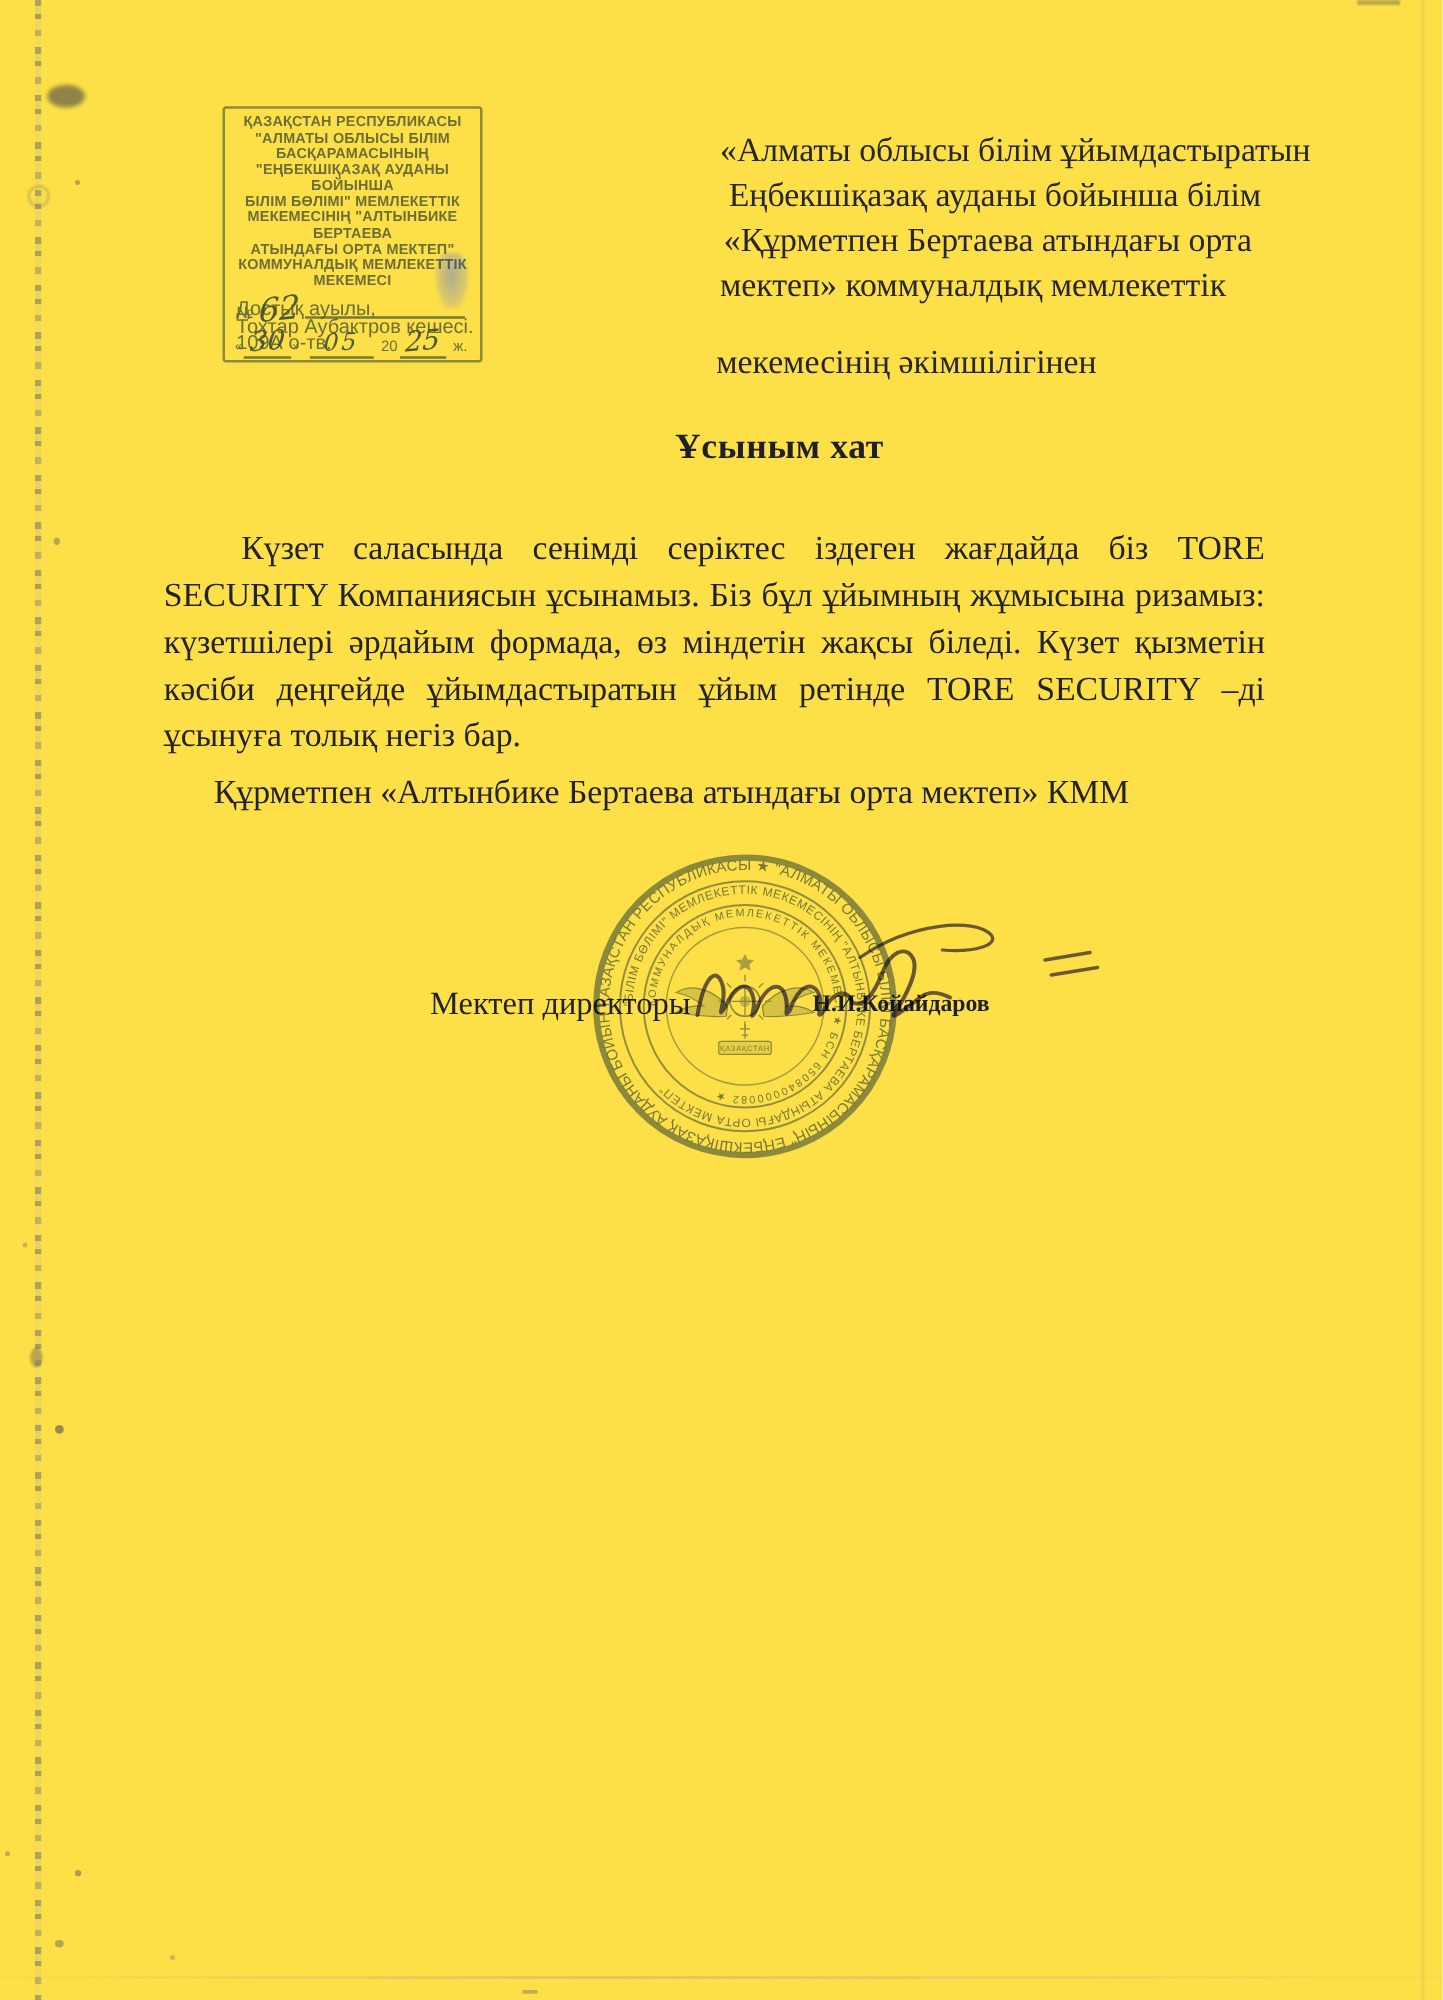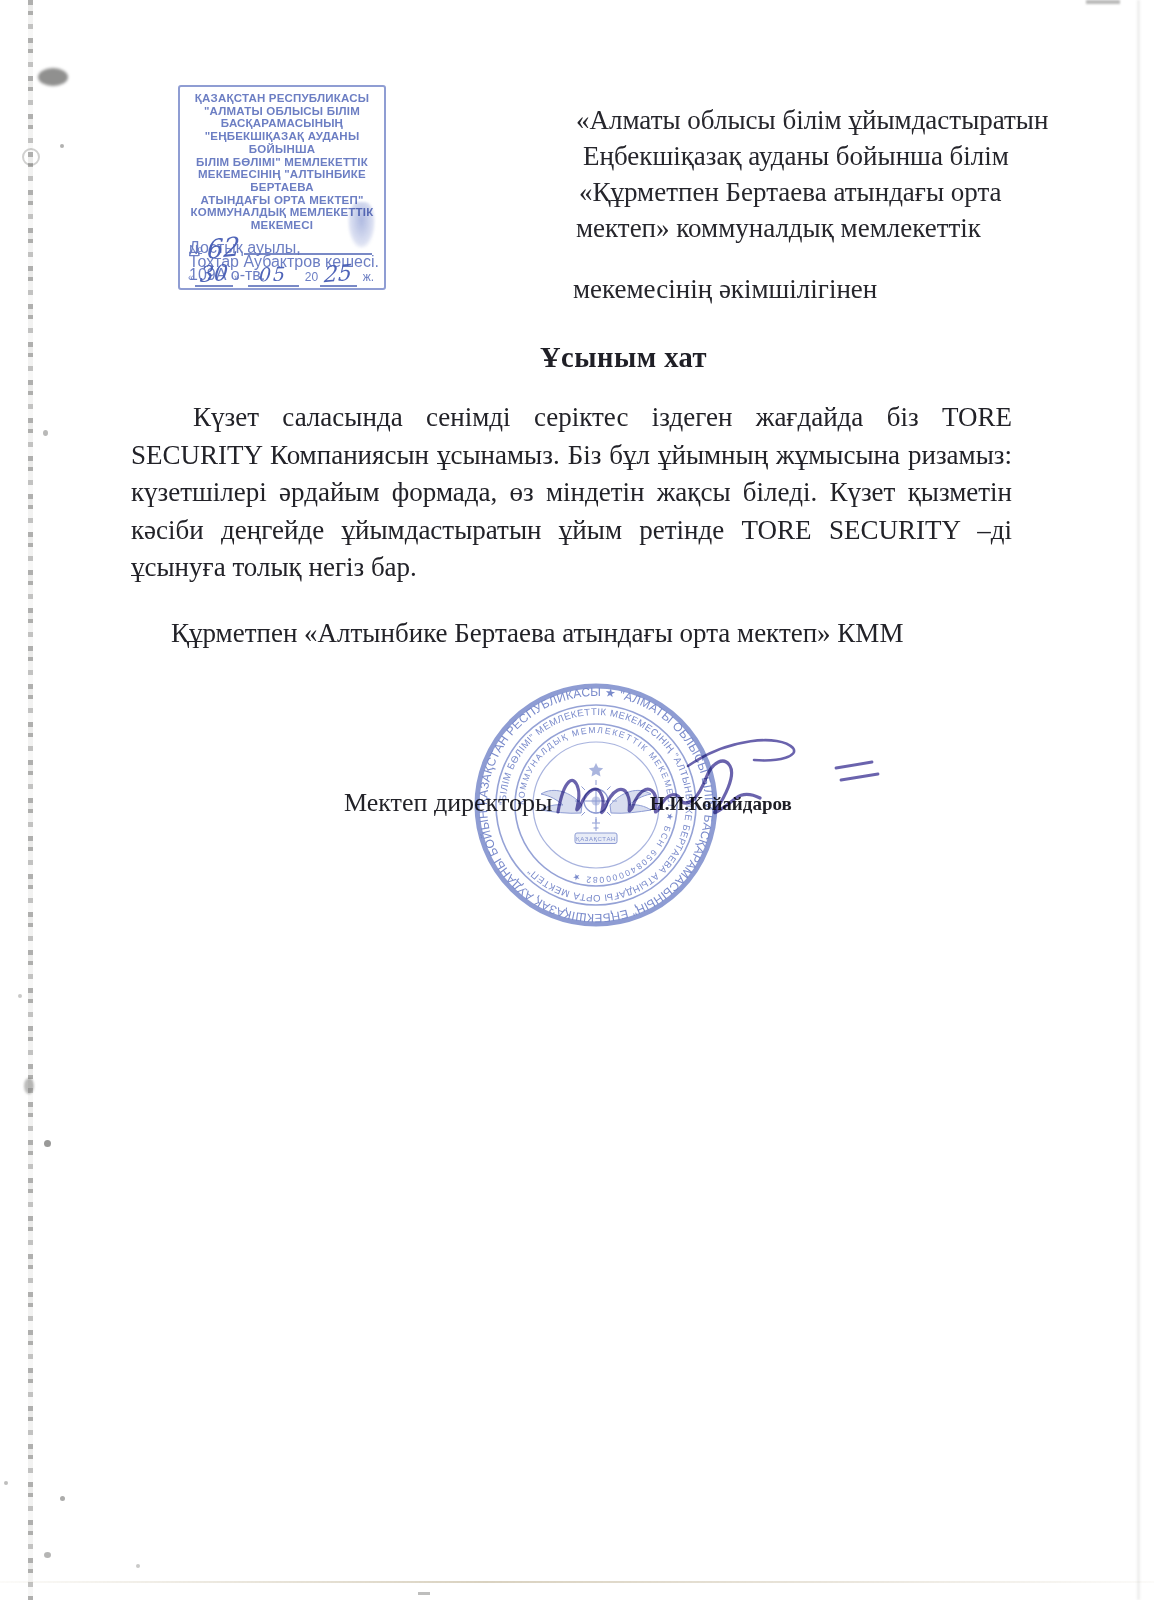--- a/index.html
+++ b/index.html
@@ -1,17 +1,17 @@
 <!DOCTYPE html>
 <html><head>
 <meta charset="utf-8">
 <style>
   html,body{margin:0;padding:0;background:#e8e8e6;}
   .page{
-    position:relative;width:1154px;height:1600px;background:#ffffff;
+    position:relative;width:1154px;height:1600px;background:#fde047;
     overflow:hidden;font-family:"Liberation Serif",serif;color:#232329;
   }
   
   .scan-line{
     position:absolute;left:28px;top:0;width:5px;height:1600px;z-index:0;
     background:repeating-linear-gradient(180deg,
       rgba(110,110,108,.55) 0 5px, rgba(165,165,160,.22) 5px 11px,
       rgba(95,95,92,.5) 11px 15px, rgba(175,175,170,.16) 15px 24px,
       rgba(120,120,118,.45) 24px 29px, rgba(190,190,185,.12) 29px 38px);
     filter:blur(.6px);
@@ -66,21 +66,21 @@
   }
   
   .from-block{position:absolute;left:576px;top:102px;width:486px;font-size:27px;line-height:36px;color:#26262c;z-index:1;}
   .from-line{white-space:nowrap;}
   .from-line:nth-child(2){margin-left:7px;}
   .from-line:nth-child(3){margin-left:3px;}
   .from-line:nth-child(5){margin-left:-3px;margin-top:25px;}
   .from-line:nth-child(6){margin-left:22px;text-align:right;}
   
   .title{position:absolute;left:540px;top:342px;margin:0;font-size:28.5px;font-weight:bold;letter-spacing:.5px;color:#1f1f26;z-index:1;}
-  .body-par{position:absolute;left:131px;top:399px;width:881px;margin:0;font-size:27px;line-height:37.6px;
+  .body-par{position:absolute;left:131px;top:420px;width:881px;margin:0;font-size:27px;line-height:37.6px;
     text-align:justify;text-indent:62px;color:#222228;z-index:1;}
   .closing{position:absolute;left:171px;top:618px;margin:0;font-size:27px;color:#222228;z-index:1;}
   .role{position:absolute;left:344px;top:788px;font-size:26px;color:#222228;z-index:1;}
   .name{position:absolute;left:650px;top:793px;font-size:19px;color:#1f1f26;z-index:1;font-weight:bold;}
   
   .seal{position:absolute;left:468px;top:677px;width:256px;height:256px;z-index:2;mix-blend-mode:multiply;opacity:.93;}
   .sig{position:absolute;left:540px;top:722px;width:370px;height:120px;z-index:3;mix-blend-mode:multiply;}
 </style>
 </head>
 <body>

